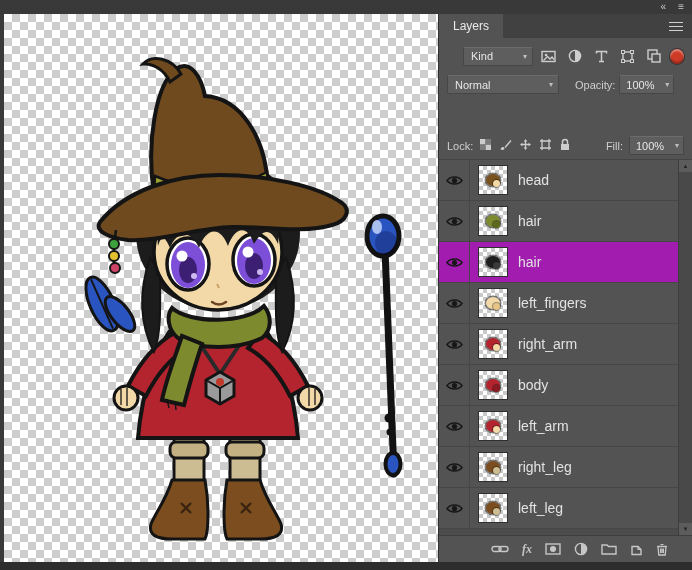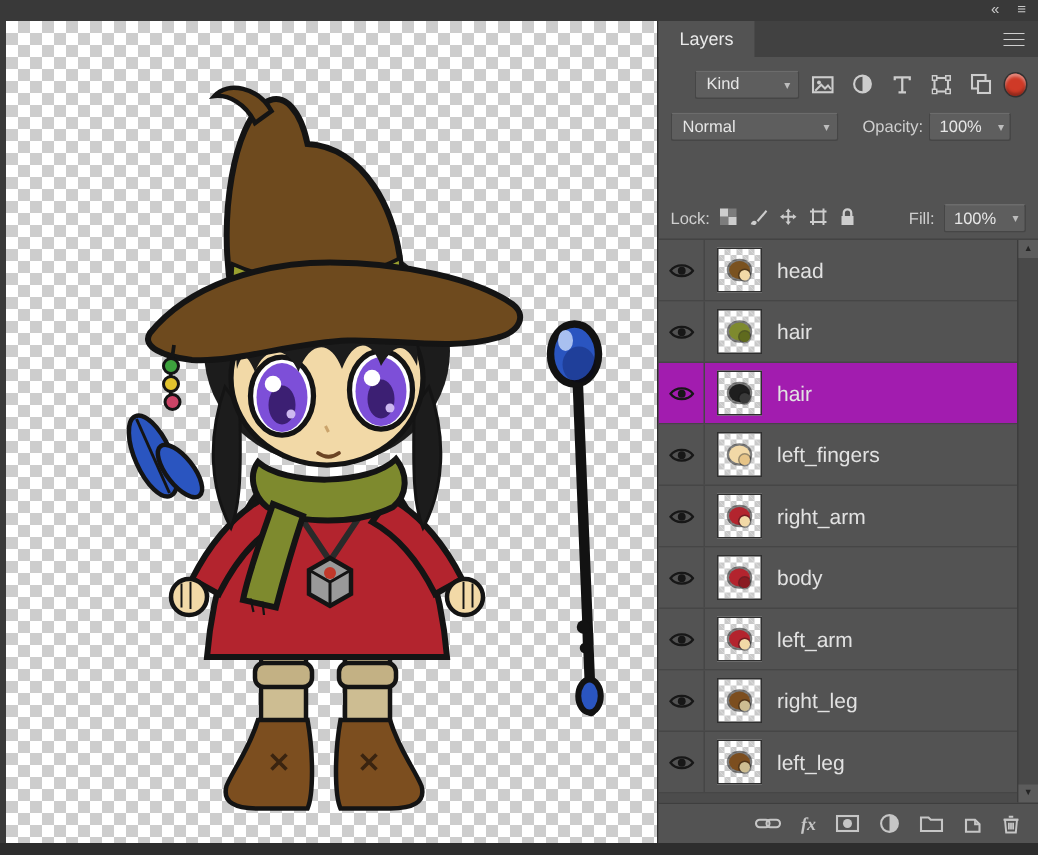--- a/index.html
+++ b/index.html
@@ -83,21 +83,21 @@
   .scrollbar{
     position:absolute;top:0;right:0;bottom:0;width:13px;background:#494949;
     border-left:1px solid #3d3d3d;display:flex;flex-direction:column;
     justify-content:space-between;align-items:center;
   }
   .scroll-btn{width:13px;height:12px;font-size:6px;color:#242424;background:#5c5c5c;
     display:flex;align-items:center;justify-content:center;}
   
   .footer{
     height:26px;flex:none;border-top:1px solid #3e3e3e;background:#535353;
-    display:flex;align-items:center;justify-content:flex-end;gap:13px;padding:0 12px;
+    display:flex;align-items:center;justify-content:flex-end;gap:13px;padding:0 24px;
   }
   .ftool{height:16px;display:flex;align-items:center;justify-content:center;color:#c6c6c6;}
   .fx{font-style:italic;font-weight:bold;font-size:12px;font-family:"Liberation Serif",serif;}
   .bottomstrip{position:absolute;left:0;right:0;bottom:0;height:8px;background:#2d2d2d;z-index:5;}
 </style>
 </head>
 <body>
 
 <div class="titlebar">
   <span class="tbicon">«</span>

